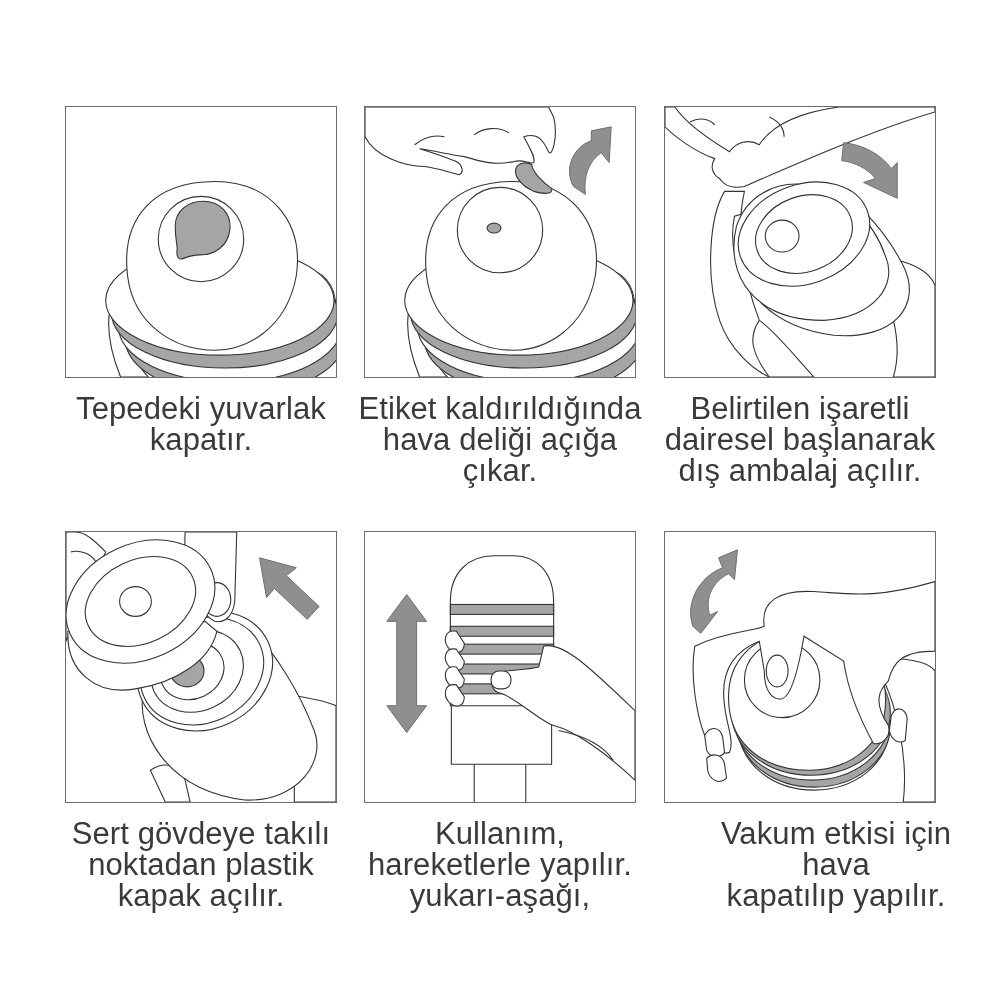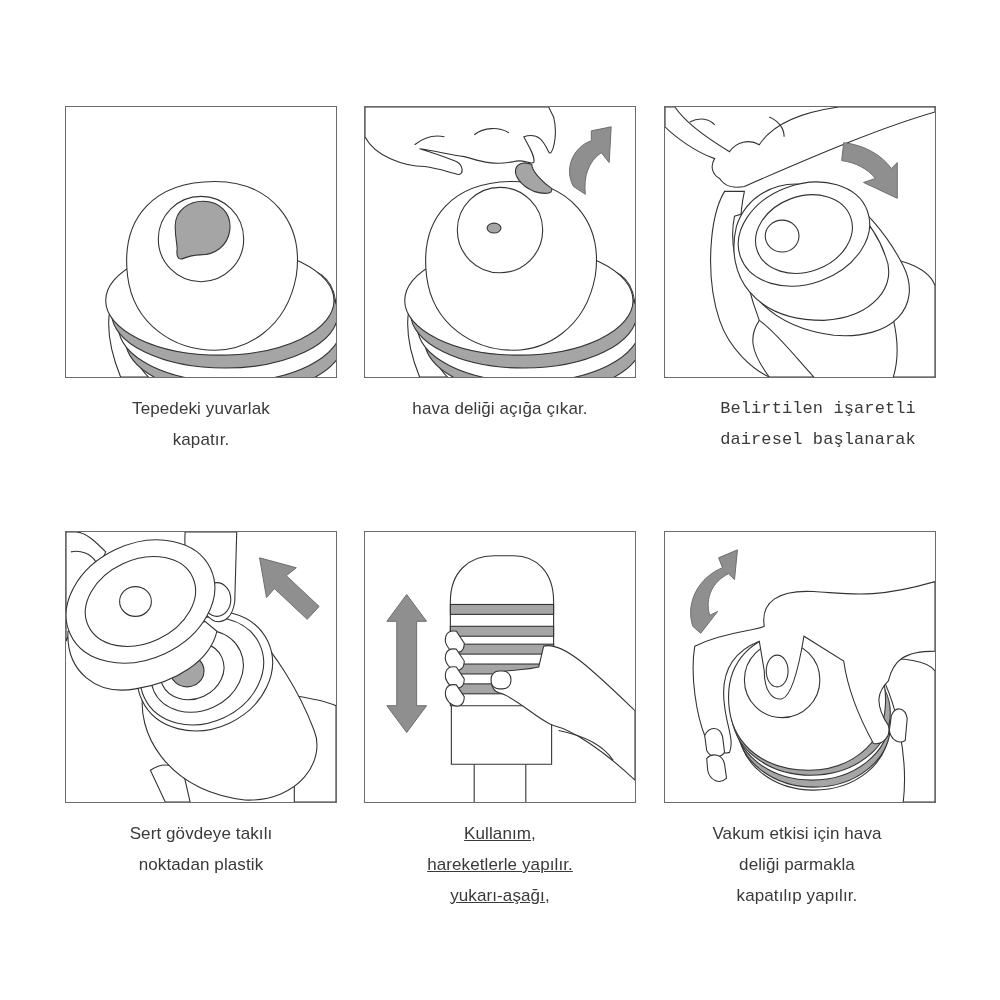--- a/index.html
+++ b/index.html
@@ -1,19 +1,19 @@
 <!DOCTYPE html>
 <html><head>
 <meta charset="utf-8">
 <style>
   html,body{margin:0;padding:0;background:#ffffff;}
   body{width:1000px;height:1000px;position:relative;overflow:hidden;font-family:"Liberation Sans","DejaVu Sans",sans-serif;}
   .panel{position:absolute;width:272px;height:272px;border:1.5px solid #6b6b6b;box-sizing:border-box;background:#fff;overflow:hidden;}
   .panel svg{position:absolute;left:0;top:0;width:100%;height:100%;}
-  .caption{position:absolute;width:300px;text-align:center;color:#3a3a3a;font-size:17px;line-height:31px;letter-spacing:0.1px;}
+  .caption{position:absolute;width:300px;text-align:center;color:#3a3a3a;font-size:31px;line-height:31px;letter-spacing:0.1px;}
   .caption span{display:block;}
   svg .ln{fill:#fff;stroke:#333;stroke-width:1.1;}
   svg .ln-n{fill:none;stroke:#333;stroke-width:1.1;}
   svg .gr{fill:#a5a5a5;stroke:#333;stroke-width:1.1;}
   svg .arrow{fill:#8f8f8f;stroke:#6e6e6e;stroke-width:1;}
 </style>
 </head>
 <body>
 
 <div class="panel" style="left:65px;top:106px;">
@@ -48,42 +48,44 @@
     <circle class="ln" cx="136" cy="124" r="43"></circle>
     <ellipse class="gr" cx="130" cy="122" rx="7" ry="5"></ellipse>
     <path class="gr" d="M152 62 C150 68 155 78 170 85 C180 88 190 88 188 82 C180 77 168 65 168 58 C162 55 154 56 152 62 Z"></path>
     <path class="ln" d="M0 0 L0 30 C10 50 40 60 60 60 C75 62 85 66 95 68 C100 66 98 58 92 55 C80 50 65 45 55 42 C70 44 85 48 100 50 C110 52 125 60 150 55 C160 52 165 58 170 56 C172 50 165 40 160 30 C175 25 180 35 185 45 C188 52 195 30 190 10 L185 0 Z"></path>
     <path class="ln-n" d="M50 38 C60 30 70 28 80 30"></path>
     <path class="ln-n" d="M110 28 C120 20 135 20 145 26"></path>
     <path class="arrow" d="M228 24 L248 20 L246 56 L238 46 C225 55 220 70 222 88 L210 80 C200 62 210 40 228 34 Z"></path>
   </svg>
 </div>
 <div class="caption" style="left:350px;top:393px;">
+  <span>Etiket kaldırıldığında</span>
   <span>hava deliği açığa çıkar.</span>
 </div>
 
 <div class="panel" style="left:664px;top:106px;">
   <svg viewBox="0 0 272 272">
     <path class="ln" d="M200 150 C230 150 265 160 272 180 L272 272 L230 272 C240 240 230 190 200 150 Z"></path>
     <path class="ln" d="M60 85 C45 110 40 170 55 215 C65 245 90 265 105 272 L150 272 C130 250 110 225 95 215 C80 175 70 130 80 85 Z"></path>
     <path class="ln" d="M95 215 C85 230 85 245 105 272"></path>
     <path class="ln" d="M70 110 C60 160 90 220 170 230 C230 235 260 200 240 160 C225 130 200 100 170 80 Z"></path>
     <path class="ln" d="M72 120 C60 170 90 215 160 215 C210 212 235 180 222 150 C210 115 180 85 140 78 C110 75 82 90 72 120 Z"></path>
     <ellipse class="ln" cx="140" cy="128" rx="68" ry="50" transform="rotate(-20 140 128)"></ellipse>
     <ellipse class="ln" cx="140" cy="128" rx="50" ry="38" transform="rotate(-20 140 128)"></ellipse>
     <ellipse class="ln" cx="118" cy="130" rx="17" ry="16"></ellipse>
     <path class="ln" d="M0 0 L10 0 C20 15 40 30 65 45 C72 35 85 32 95 38 C110 15 140 5 175 0 L272 0 L272 5 C220 20 160 45 80 80 C70 82 60 80 55 72 C48 68 45 60 50 52 C30 45 10 30 0 20 Z"></path>
     <path class="ln-n" d="M25 15 C35 10 45 12 50 18"></path>
     <path class="ln-n" d="M105 10 C115 14 120 22 120 30"></path>
     <path class="arrow" d="M180 36 C200 38 218 48 228 62 L234 56 L234 92 L200 76 L212 72 C204 62 192 56 178 54 Z"></path>
   </svg>
 </div>
-<div class="caption" style="left:668px;top:393px;font-family:Liberation Mono, monospace;">
+<div class="caption" style="left:650px;top:393px;">
   <span>Belirtilen işaretli</span>
   <span>dairesel başlanarak</span>
+  <span>dış ambalaj açılır.</span>
 </div>
 
 <div class="panel" style="left:65px;top:531px;">
   <svg viewBox="0 0 272 272">
     <path class="ln" d="M230 165 C250 168 265 172 272 175 L272 272 L230 272 Z"></path>
     <path class="ln" d="M85 240 C100 230 115 235 120 250 L125 272 L100 272 Z"></path>
     <path class="ln" d="M78 160 C70 200 100 260 180 270 C235 272 262 230 250 200 C235 160 210 120 180 90 Z"></path>
     <ellipse class="ln" cx="140" cy="140" rx="70" ry="58" transform="rotate(-25 140 140)"></ellipse>
     <ellipse class="ln" cx="137" cy="140" rx="64" ry="52" transform="rotate(-25 137 140)"></ellipse>
     <ellipse class="ln" cx="132" cy="140" rx="48" ry="40" transform="rotate(-25 132 140)"></ellipse>
@@ -96,20 +98,21 @@
     <ellipse class="ln" cx="75" cy="70" rx="78" ry="58" transform="rotate(-25 75 70)"></ellipse>
     <ellipse class="ln" cx="75" cy="70" rx="58" ry="42" transform="rotate(-25 75 70)"></ellipse>
     <ellipse class="ln" cx="70" cy="70" rx="16" ry="15"></ellipse>
     <path class="ln-n" d="M5 20 C15 18 25 22 30 30"></path>
     <path class="arrow" d="M195 26 L232 36 L222 44 L255 75 L243 88 L210 57 L202 66 Z"></path>
   </svg>
 </div>
 <div class="caption" style="left:51px;top:818px;">
   <span>Sert gövdeye takılı</span>
   <span>noktadan plastik</span>
+  <span>kapak açılır.</span>
 </div>
 
 <div class="panel" style="left:364px;top:531px;">
   <svg viewBox="0 0 272 272">
     <line class="ln-n" x1="110" y1="234" x2="110" y2="272"></line>
     <line class="ln-n" x1="162" y1="234" x2="162" y2="272"></line>
     <path class="ln" d="M87 175 L87 234 L188 234 L188 175 C188 160 170 150 140 150 C110 150 87 160 87 175 Z"></path>
     <path class="ln" d="M86 70 C86 40 105 24 130 24 L150 24 C172 24 190 40 190 70 L190 175 L86 175 Z"></path>
     <rect class="gr" x="86" y="73" width="104" height="10"></rect>
     <rect class="gr" x="86" y="95" width="104" height="10"></rect>
@@ -119,21 +122,21 @@
     <path class="ln" d="M180 115 C200 110 230 140 272 180 L272 250 C240 220 210 200 190 195 C175 190 150 165 135 162 C128 160 125 150 130 143 C140 138 160 140 175 136 Z"></path>
     <path class="ln-n" d="M250 230 C240 215 220 205 195 200"></path>
     <rect class="ln" x="127" y="140" width="20" height="18" rx="8"></rect>
     <path class="ln" d="M92 100 C80 98 78 110 85 118 C92 124 100 122 100 112 Z"></path>
     <path class="ln" d="M92 118 C80 116 78 128 85 136 C92 142 100 140 100 130 Z"></path>
     <path class="ln" d="M92 136 C80 134 78 146 85 154 C92 160 100 158 100 148 Z"></path>
     <path class="ln" d="M92 154 C80 152 78 164 85 172 C92 178 100 176 100 166 Z"></path>
     <path class="arrow" d="M42 63 L62 90 L52 90 L52 175 L62 175 L42 202 L22 175 L32 175 L32 90 L22 90 Z"></path>
   </svg>
 </div>
-<div class="caption" style="left:350px;top:818px;text-decoration:underline;">
+<div class="caption" style="left:350px;top:818px;">
   <span>Kullanım,</span>
   <span>hareketlerle yapılır.</span>
   <span>yukarı-aşağı,</span>
 </div>
 
 <div class="panel" style="left:664px;top:531px;">
   <svg viewBox="0 0 272 272">
     <path class="ln" d="M210 130 C240 125 265 130 272 140 L272 272 L240 272 C245 230 235 170 210 130 Z"></path>
     <ellipse class="ln" cx="150" cy="200" rx="75" ry="60"></ellipse>
     <ellipse class="gr" cx="150" cy="195" rx="77" ry="62"></ellipse>
@@ -142,17 +145,16 @@
     <path class="ln" d="M65 180 C58 130 90 100 140 100 C195 100 225 130 222 175 C220 215 185 240 145 240 C100 240 70 215 65 180 Z"></path>
     <ellipse class="ln" cx="118" cy="149" rx="38" ry="38"></ellipse>
     <path class="ln" d="M30 115 C60 100 90 100 100 95 C96 70 115 58 150 60 C185 62 210 68 272 50 L272 120 C240 120 230 130 225 150 C215 160 210 172 225 195 C228 205 220 215 210 213 C200 195 185 165 180 130 L140 105 C135 135 128 165 118 168 C108 170 100 160 100 140 L95 110 C70 120 55 140 60 175 C62 195 70 210 65 222 C55 225 45 215 40 205 C32 185 25 145 30 115 Z"></path>
     <ellipse class="ln" cx="113" cy="140" rx="11" ry="16"></ellipse>
     <path class="ln" d="M40 205 C45 195 55 196 58 206 L60 222 C56 228 46 228 42 220 Z"></path>
     <path class="ln" d="M42 228 C48 222 58 224 60 234 L62 248 C55 255 45 250 43 240 Z"></path>
     <path class="ln" d="M228 185 C232 175 242 176 244 188 L242 210 C236 214 228 210 226 200 Z"></path>
     <path class="arrow" d="M28 95 C20 70 35 45 58 36 L54 26 L73 18 L70 48 L64 42 C48 50 40 66 45 84 L53 80 L36 102 Z"></path>
   </svg>
 </div>
-<div class="caption" style="left:647px;top:818px;">
+<div class="caption" style="left:686px;top:818px;">
   <span>Vakum etkisi için hava</span>
-  <span>deliği parmakla</span>
   <span>kapatılıp yapılır.</span>
 </div>
 
 </body></html>

